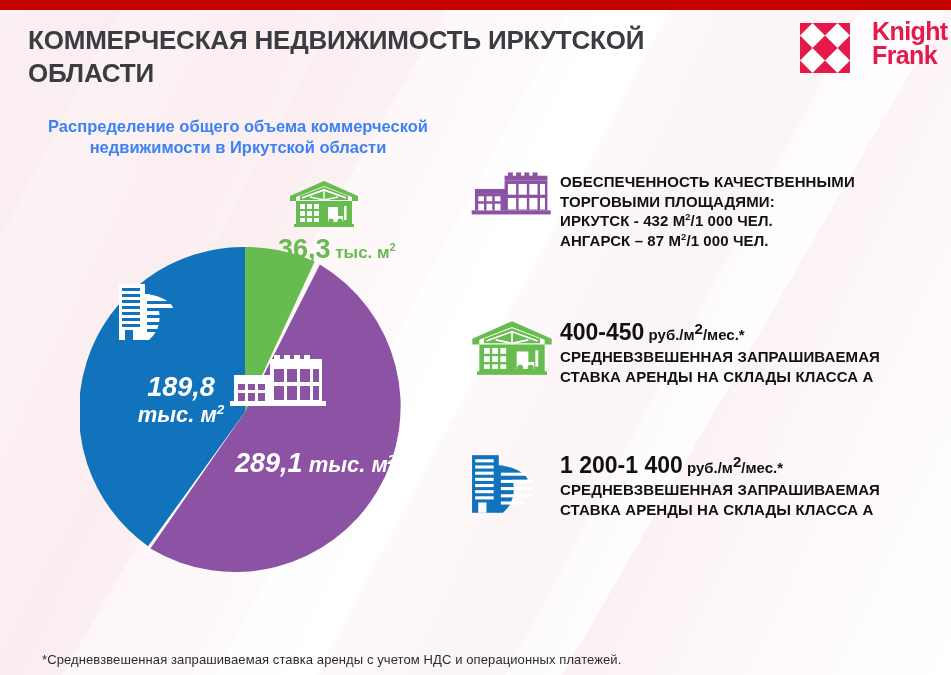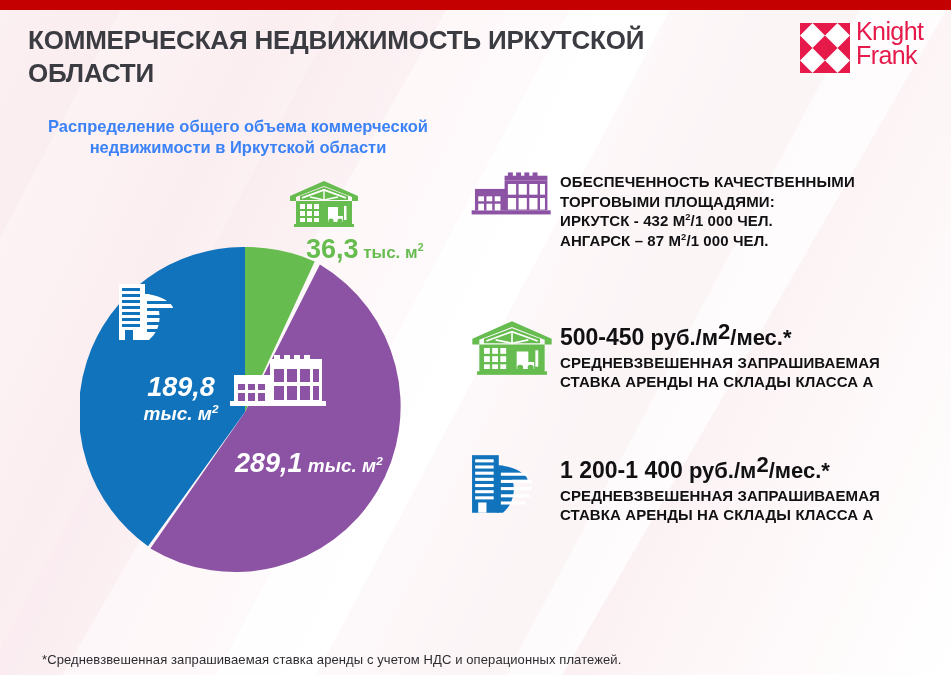--- a/index.html
+++ b/index.html
@@ -77,24 +77,24 @@
     left: 800px; top: 20px;
     width: 130px; height: 58px;
   }
   .kf-mark {
     position: absolute;
     left: 0; top: 3px;
     width: 50px; height: 50px;
   }
   .kf-word {
     position: absolute;
-    left: 56px; top: -1px;
+    left: 72px; top: -1px;
     color: #e6194b;
     font-size: 25px;
-    font-weight: normal;
+    font-weight: bold;
     line-height: 0.97;
     letter-spacing: -0.6px;
   }
 
   
   .chart-title {
     position: absolute;
     left: 28px; top: 116px;
     width: 420px;
     text-align: center;
@@ -112,41 +112,40 @@
 
   .slice-label {
     position: absolute;
     color: #ffffff;
     font-weight: bold;
     text-align: center;
     line-height: 1.12;
     font-style: italic;
   }
   .slice-label .big { font-size: 27px; display: block; }
-  .slice-label .unit { font-size: 19px; display: block; }
+  .slice-label .unit { font-size: 22px; display: block; }
   .slice-label.inline .big { display: inline; }
   .slice-label.inline .unit { display: inline; }
   sup { font-size: 0.62em; vertical-align: super; }
 
   .lbl-blue  { left: 116px; top: 372px; width: 130px; }
   .lbl-purple{ left: 218px; top: 448px; width: 230px; text-align: left; margin-left: 17px; }
 
   
   .green-callout {
     position: absolute;
     left: 278px; top: 180px;
     width: 160px;
     text-align: left;
   }
   .green-callout .icon { margin-left: 10px; }
   .green-callout .val {
     color: #66bc4f;
     font-weight: bold;
     margin-top: 2px;
-    margin-left: 28px;
   }
   .green-callout .val .big  { font-size: 27px; }
   .green-callout .val .unit { font-size: 17px; }
 
   
   .info-block {
     position: absolute;
     display: flex;
     align-items: flex-start;
   }
@@ -171,21 +170,21 @@
     text-transform: uppercase;
     letter-spacing: 0.1px;
   }
   .headline {
     color: #111114;
     font-weight: bold;
     line-height: 1.1;
     margin-bottom: 2px;
   }
   .headline .num  { font-size: 23px; }
-  .headline .rest { font-size: 22px; }
+  .headline .rest { font-size: 15px; }
 
   .footnote {
     position: absolute;
     left: 42px; top: 652px;
     font-size: 13px;
     color: #2c2c30;
     letter-spacing: 0.1px;
   }
 </style>
 </head>
@@ -397,21 +396,21 @@
           <circle cx="52" cy="41" r="2.6"></circle>
         </g>
         <g fill="none" stroke="#ffffff" stroke-width="1.4">
           <path d="M14 18 L36 10 L58 18"></path>
           <path d="M22 17 L36 20 L50 17"></path>
           <path d="M36 10 L36 20"></path>
         </g>
       </svg>
     </div>
     <div class="ib-text">
-      <div class="headline"><span class="num">500-450</span><span class="rest"> руб./м</span><sup class="rest">2</sup><span class="rest">/мес.*</span></div>
+      <div class="headline"><span class="num">400-450</span><span class="rest"> руб./м</span><sup class="rest">2</sup><span class="rest">/мес.*</span></div>
       <div class="cap">СРЕДНЕВЗВЕШЕННАЯ ЗАПРАШИВАЕМАЯ</div>
       <div class="cap">СТАВКА АРЕНДЫ НА СКЛАДЫ КЛАССА А</div>
     </div>
   </div>
 
   <div class="info-block blk3">
     <div class="ib-icon">
       <svg width="72" height="64" viewBox="0 0 70 62">
         <g fill="#1073bc">
           <rect x="2" y="2" width="26" height="56"></rect>

